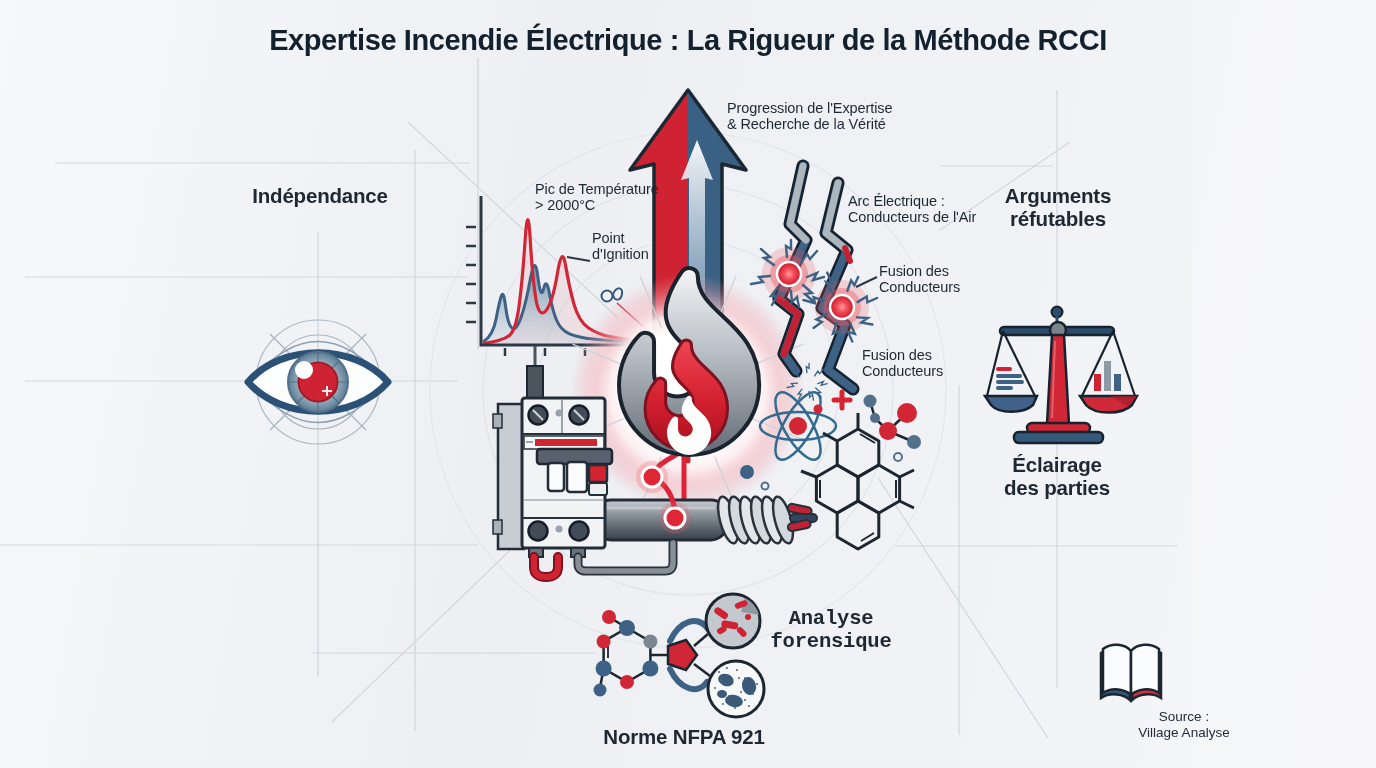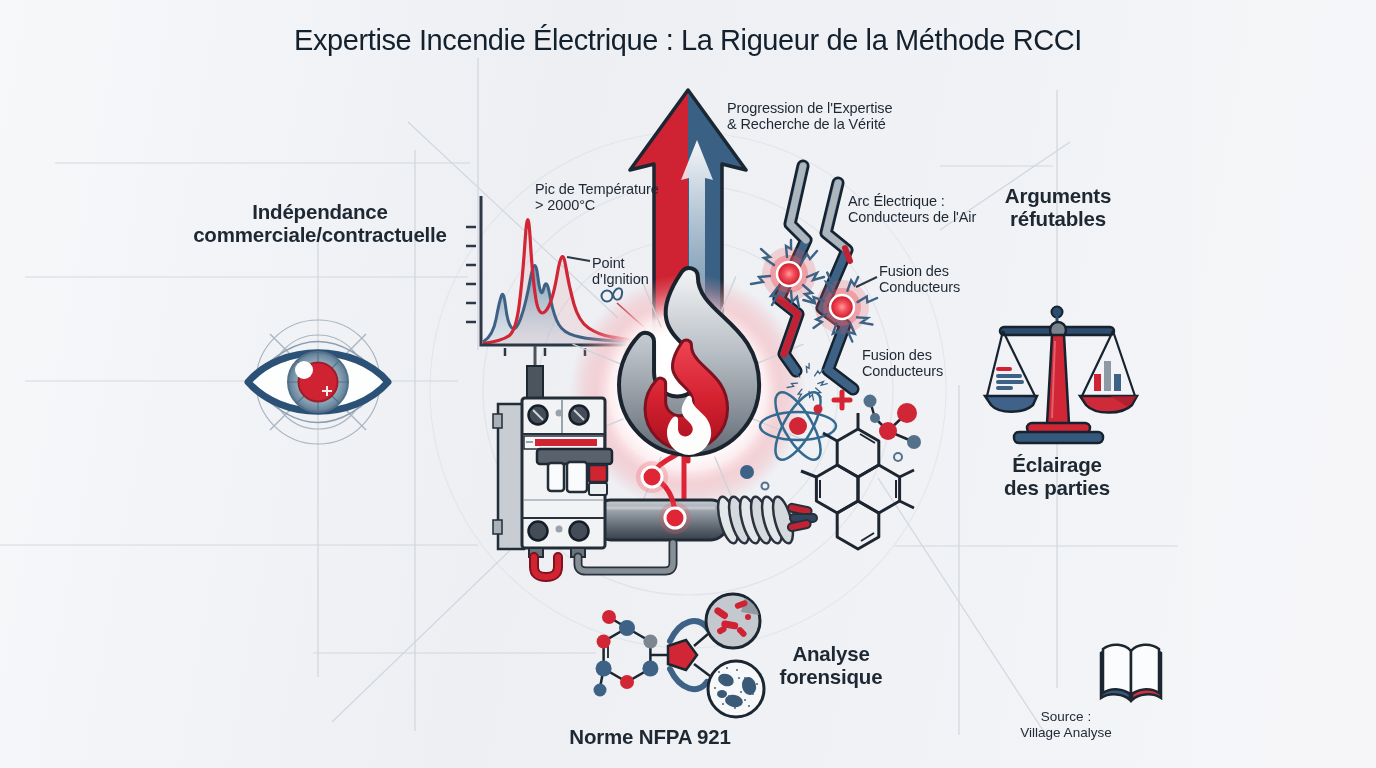--- a/index.html
+++ b/index.html
@@ -1,21 +1,21 @@
 <!DOCTYPE html>
 <html><head>
 <meta charset="utf-8">
 <style>
   html,body{margin:0;padding:0;background:#fff;}
   .stage{position:relative;width:1376px;height:768px;overflow:hidden;
          background:linear-gradient(100deg,#f7f8fa 0%,#edeff3 38%,#f0f2f5 68%,#f6f7f9 100%);
          font-family:"Liberation Sans","DejaVu Sans",sans-serif;}
   svg.scene{position:absolute;left:0;top:0;}
   .title{position:absolute;left:50%;top:24px;transform:translateX(-50%);
-         font-size:29px;font-weight:400;color:#13202d;letter-spacing:-0.4px;white-space:nowrap;}
+         font-size:29px;font-weight:700;color:#13202d;letter-spacing:-0.4px;white-space:nowrap;}
   .lbl{position:absolute;color:#1e2833;}
   .ann{font-size:14.5px;font-weight:400;line-height:16px;letter-spacing:-0.1px;}
   .sec{font-size:20.5px;font-weight:700;line-height:22.5px;letter-spacing:-0.2px;}
   .ctr{text-align:center;transform:translateX(-50%);}
   .src{font-size:13.5px;font-weight:400;line-height:15.5px;color:#232d38;}
 </style>
 </head>
 <body>
 
 <div class="stage">
@@ -414,53 +414,52 @@
 <div class="title">Expertise Incendie Électrique : La Rigueur de la Méthode RCCI</div>
 
 <div class="lbl ann" style="left:727px;top:100px;">
   <div>Progression de l'Expertise</div>
   <div>&amp; Recherche de la Vérité</div>
 </div>
 <div class="lbl ann" style="left:535px;top:181px;">
   <div>Pic de Température</div>
   <div>&gt; 2000°C</div>
 </div>
-<div class="lbl ann" style="left:592px;top:255px;">
+<div class="lbl ann" style="left:592px;top:230px;">
   <div>Point</div>
   <div>d'Ignition</div>
 </div>
 <div class="lbl ann" style="left:848px;top:193px;">
   <div>Arc Électrique :</div>
   <div>Conducteurs de l'Air</div>
 </div>
 <div class="lbl ann" style="left:879px;top:263px;">
   <div>Fusion des</div>
   <div>Conducteurs</div>
 </div>
 <div class="lbl ann" style="left:862px;top:347px;">
   <div>Fusion des</div>
   <div>Conducteurs</div>
 </div>
 
-<div class="lbl sec ctr" style="left:320px;top:185px;margin-top:16px;">
+<div class="lbl sec ctr" style="left:320px;top:185px;">
   <div>Indépendance</div>
-  <div>commerciale/contractuelle</div>
 </div>
 <div class="lbl sec ctr" style="left:1057px;top:454px;">
   <div>Éclairage</div>
   <div>des parties</div>
 </div>
 <div class="lbl sec ctr" style="left:1058px;top:185px;">
   <div>Arguments</div>
   <div>réfutables</div>
 </div>
-<div class="lbl sec ctr" style="left:831px;top:643px;">
+<div class="lbl sec ctr" style="left:831px;top:608px;font-family:Liberation Mono, monospace;">
   <div>Analyse</div>
   <div>forensique</div>
 </div>
-<div class="lbl sec ctr" style="left:650px;top:726px;">Norme NFPA 921</div>
-
-<div class="lbl src ctr" style="left:1066px;top:709px;">
+<div class="lbl sec ctr" style="left:684px;top:726px;">Norme NFPA 921</div>
+
+<div class="lbl src ctr" style="left:1184px;top:709px;">
   <div>Source :</div>
   <div>Village Analyse</div>
 </div>
 
 </div>
 
 </body></html>

